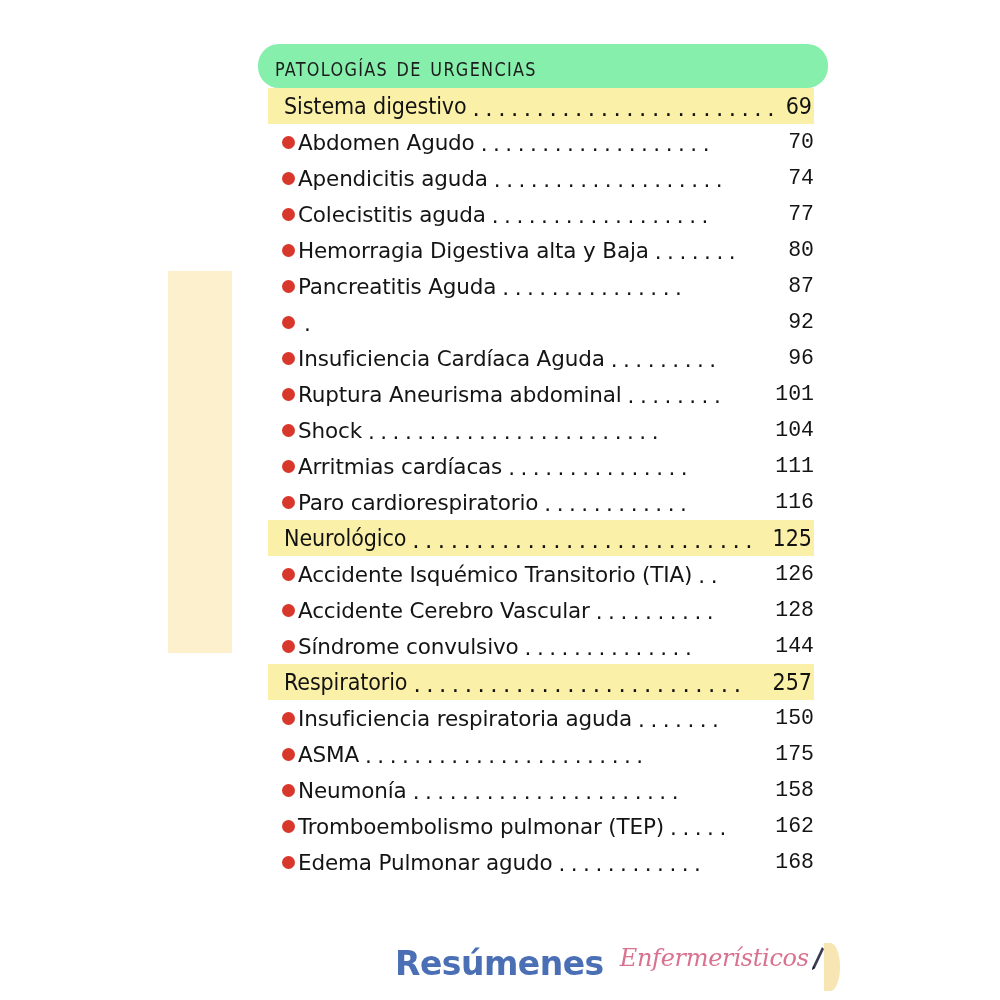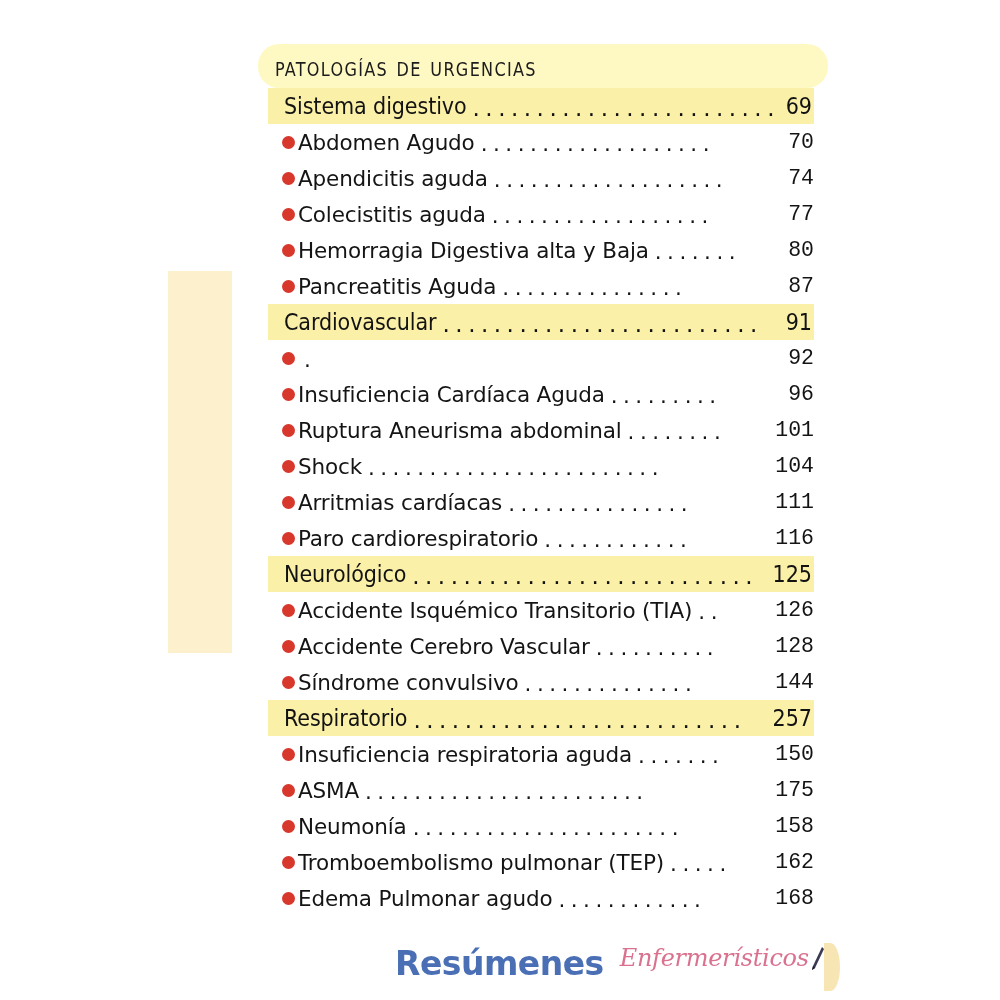--- a/index.html
+++ b/index.html
@@ -43,21 +43,21 @@
     height: 1000px;
   }
 
   
   #header-banner {
     position: absolute;
     left: 258px;
     top: 44px;
     width: 570px;
     height: 44px;
-    background: #fef9c3;
+    background: #86efac;
     border-radius: 21px;
     display: flex;
     align-items: center;
   }
   #header-title {
     font-family: "DejaVu Sans Condensed", "Liberation Sans Narrow", "Liberation Sans", sans-serif;
     font-size: 27px;
     letter-spacing: 1.4px;
     color: #1c1c1c;
     font-variant: small-caps;
@@ -229,25 +229,20 @@
         <span class="row-label">Hemorragia Digestiva alta y Baja</span>
         <span class="leader">.......</span>
         <span class="row-page">80</span>
       </div>
       <div class="toc-row item">
         <span class="bullet-icon"></span>
         <span class="row-label">Pancreatitis Aguda</span>
         <span class="leader">...............</span>
         <span class="row-page">87</span>
       </div>
-      <div class="toc-row section">
-        <span class="row-label">Cardiovascular</span>
-        <span class="leader">.........................</span>
-        <span class="row-page">91</span>
-      </div>
       <div class="toc-row item">
         <span class="bullet-icon"></span>
         <span class="leader">.</span>
         <span class="row-page">92</span>
       </div>
       <div class="toc-row item">
         <span class="bullet-icon"></span>
         <span class="row-label">Insuficiencia Cardíaca Aguda</span>
         <span class="leader">.........</span>
         <span class="row-page">96</span>

